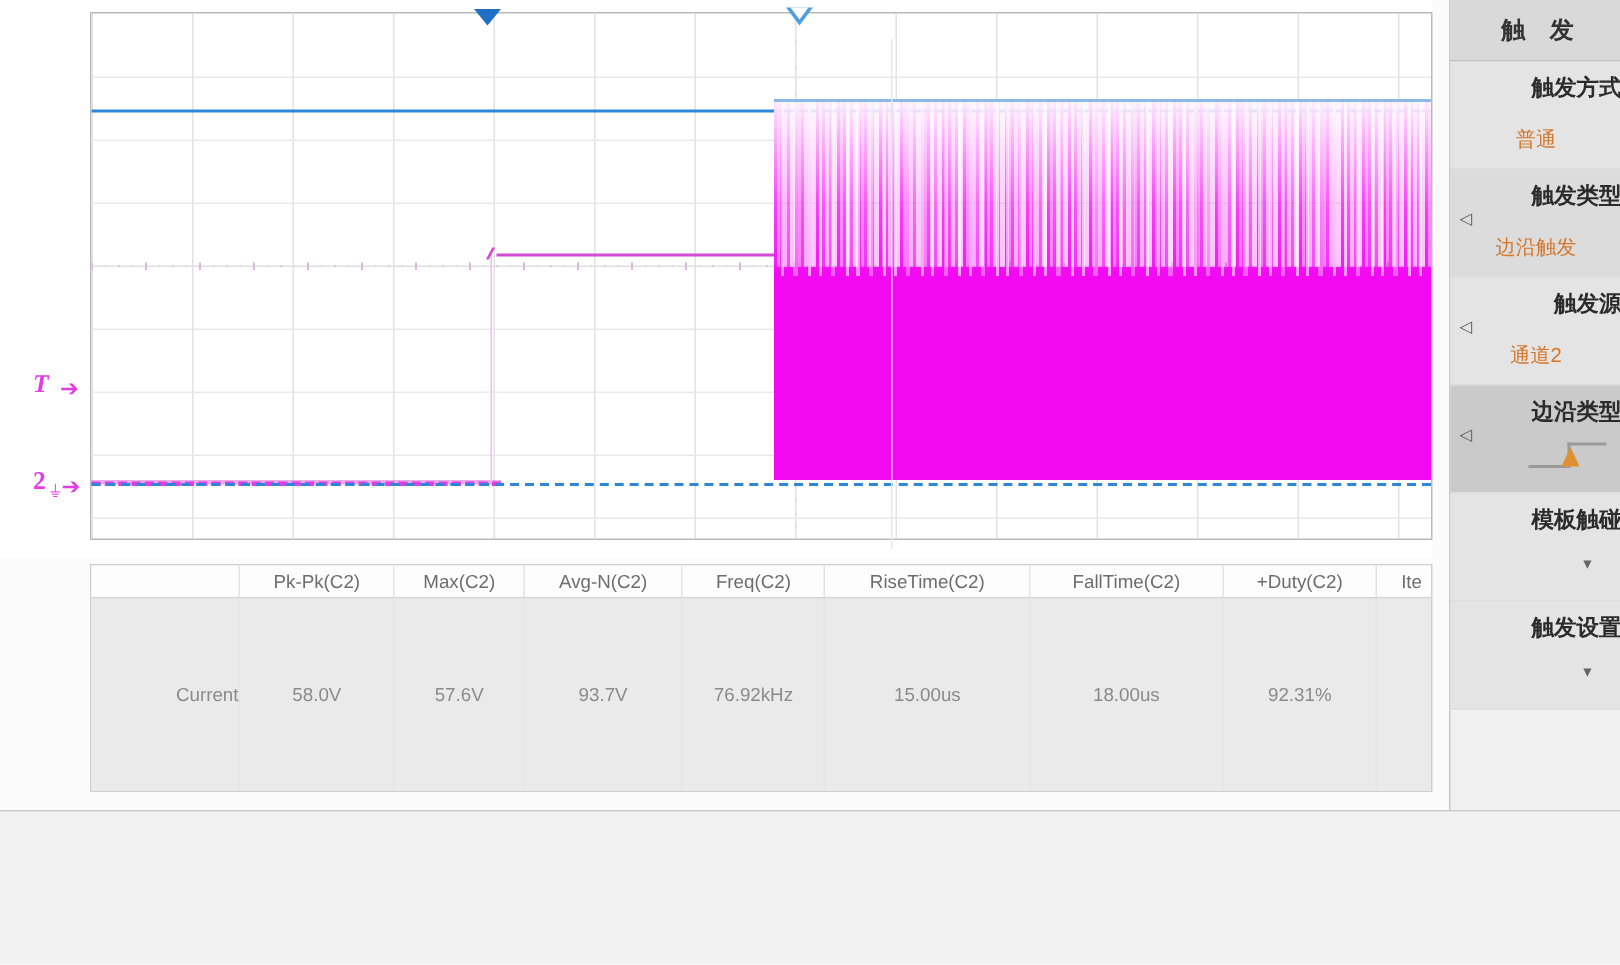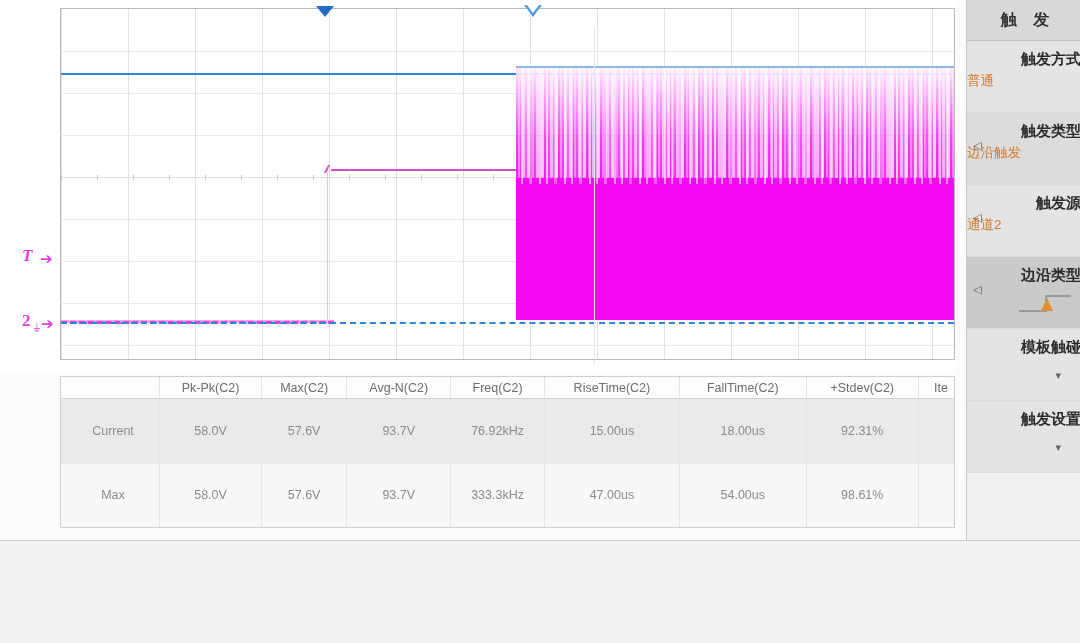--- a/index.html
+++ b/index.html
@@ -84,35 +84,35 @@
   
   #meas-table{position:absolute;left:60px;top:376px;width:895px;height:152px;
      background:#fdfdfd;border:1px solid #cfcfcf;box-sizing:border-box;}
   table{border-collapse:collapse;width:100%;height:100%;
         font-size:12.5px;color:#8b8b8b;}
   th,td{text-align:center;font-weight:normal;padding:0;height:21px;
         border-right:1px solid #e4e4e4;white-space:nowrap;}
   thead th{color:#6d6d6d;border-bottom:1px solid #d2d2d2;background:#fdfdfd;}
   tbody tr:nth-child(odd){background:#eaeaea;}
   tbody tr:nth-child(even){background:#f8f8f8;}
-  td.rowhdr,th.rowhdr{text-align:center;padding-left:6px;width:92px;}
+  td.rowhdr,th.rowhdr{text-align:right;padding-left:6px;width:92px;}
   th.lastcol,td.lastcol{border-right:none;text-align:right;padding-right:6px;}
 
   
   #menu{position:absolute;left:966px;top:0;width:122px;height:540px;background:#f0f0f0;
         border-left:1px solid #c8c8c8;}
   #menu-title{height:40px;background:#d9d9d9;color:#333;font-size:16px;
      display:flex;align-items:center;justify-content:center;letter-spacing:6px;
      border-bottom:1px solid #c0c0c0;font-weight:bold;}
   .menu-item{position:relative;height:72px;border-bottom:1px solid #dcdcdc;
      background:#e4e4e4;padding:8px 8px 0 0;box-sizing:border-box;}
   .menu-item.alt{background:#dcdcdc;}
   .menu-item.sel{background:#cacaca;}
   .mi-label{text-align:right;font-size:15px;color:#2b2b2b;line-height:20px;font-weight:bold;}
-  .mi-value{text-align:left;font-size:13.5px;color:#d4772b;margin-top:4px;line-height:16px;}
+  .mi-value{text-align:center;font-size:13.5px;color:#d4772b;margin-top:16px;line-height:16px;}
   .mi-caret{position:absolute;left:6px;top:26px;font-size:11px;color:#555;}
   .mi-down{text-align:right;font-size:11px;color:#666;margin-top:12px;padding-right:20px;}
   .edge-icon{margin-top:8px;height:22px;position:relative;}
   .edge-icon .lo{position:absolute;right:36px;bottom:3px;width:26px;height:2px;background:#9a9a9a;}
   .edge-icon .ris{position:absolute;right:34px;bottom:3px;width:2px;height:17px;background:#9a9a9a;}
   .edge-icon .hi{position:absolute;right:10px;bottom:18px;width:26px;height:2px;background:#9a9a9a;}
   .edge-icon .arw{position:absolute;right:28px;bottom:4px;width:0;height:0;
      border-left:6px solid transparent;border-right:6px solid transparent;
      border-bottom:13px solid #e09030;}
 
@@ -191,47 +191,36 @@
     <table>
       <thead>
         <tr>
           <th class="rowhdr"></th>
           <th>Pk-Pk(C2)</th>
           <th>Max(C2)</th>
           <th>Avg-N(C2)</th>
           <th>Freq(C2)</th>
           <th>RiseTime(C2)</th>
           <th>FallTime(C2)</th>
-          <th>+Stdev(C2)</th>
+          <th>+Duty(C2)</th>
           <th class="lastcol">Ite</th>
         </tr>
       </thead>
       <tbody>
         <tr>
           <td class="rowhdr">Current</td>
           <td>58.0V</td>
           <td>57.6V</td>
           <td>93.7V</td>
           <td>76.92kHz</td>
           <td>15.00us</td>
           <td>18.00us</td>
           <td>92.31%</td>
           <td class="lastcol"></td>
         </tr>
-        <tr>
-          <td class="rowhdr">Max</td>
-          <td>58.0V</td>
-          <td>57.6V</td>
-          <td>93.7V</td>
-          <td>333.3kHz</td>
-          <td>47.00us</td>
-          <td>54.00us</td>
-          <td>98.61%</td>
-          <td class="lastcol"></td>
-        </tr>
       </tbody>
     </table>
   </div>
 
   <div id="menu">
     <div id="menu-title">触 发</div>
 
     <div class="menu-item">
       <div class="mi-label">触发方式</div>
       <div class="mi-value">普通</div>

